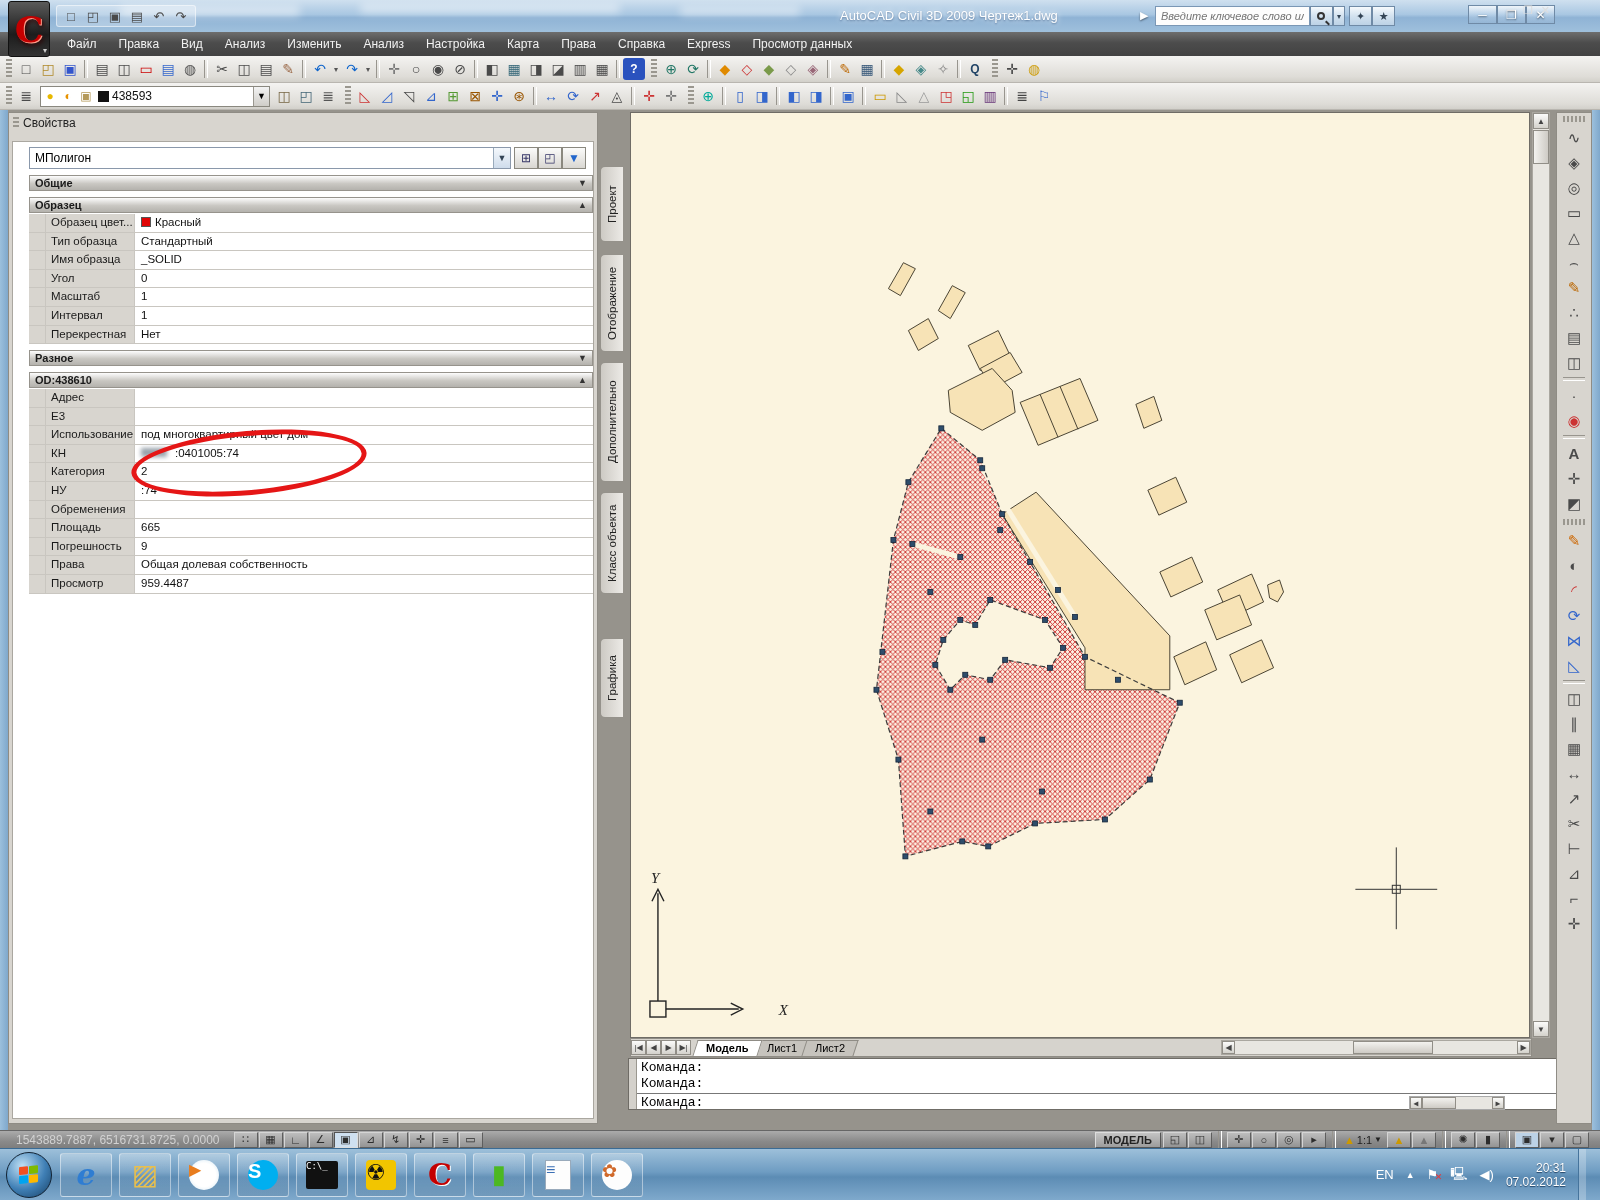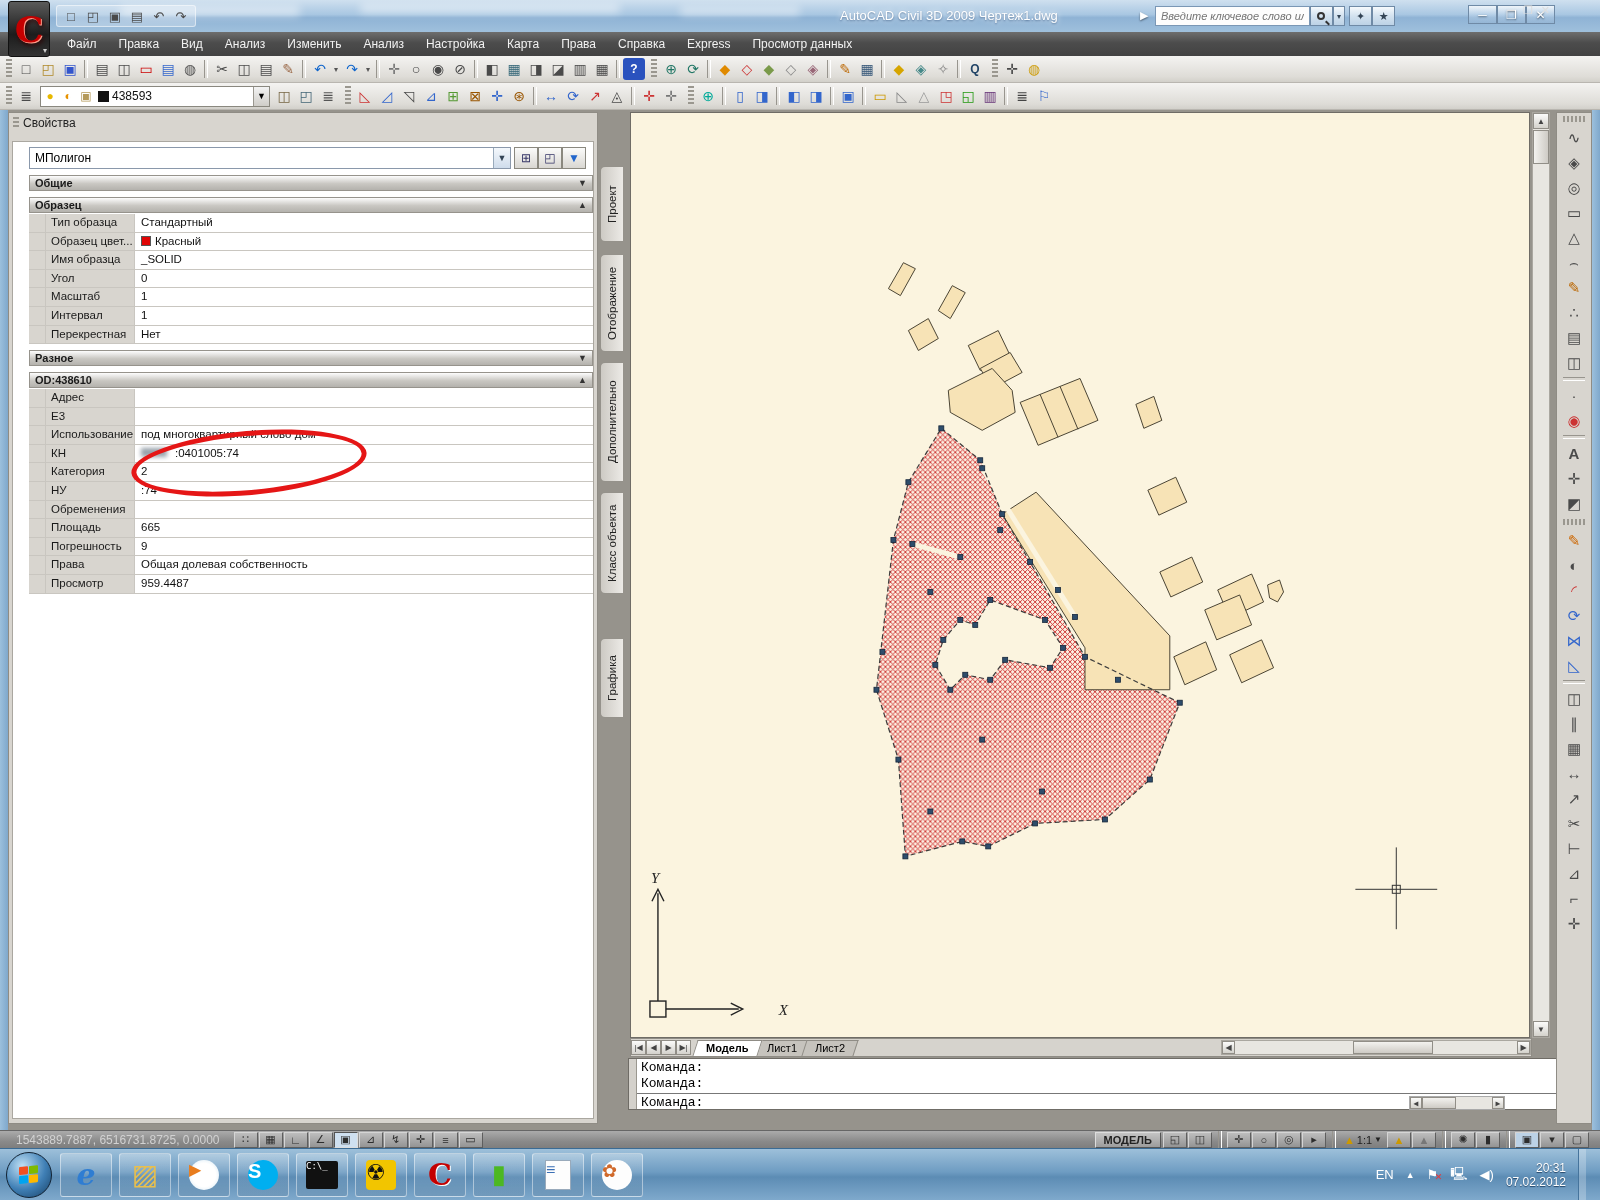--- a/index.html
+++ b/index.html
@@ -403,28 +403,28 @@
           <span class="sarrow">▼</span>
       </div>
       <div class="psection" style="top:84px">
         <span>Образец</span>
           <span class="sarrow">▲</span>
       </div>
       <div class="pgrid" style="top:101px">
 
           <div class="prow">
             <div class="pindent"></div>
+            <div class="plabel">Образец цвет...</div>
+            <div class="pvalue"><span class="chipbox" style="display:inline-block;background:#e00505"></span><span>Красный</span></div>
+          </div>
+
+          <div class="prow">
+            <div class="pindent"></div>
             <div class="plabel">Тип образца</div>
             <div class="pvalue"><span>Стандартный</span></div>
-          </div>
-
-          <div class="prow">
-            <div class="pindent"></div>
-            <div class="plabel">Образец цвет...</div>
-            <div class="pvalue"><span class="chipbox" style="display:inline-block;background:#e00505"></span><span>Красный</span></div>
           </div>
 
           <div class="prow">
             <div class="pindent"></div>
             <div class="plabel">Имя образца</div>
             <div class="pvalue"><span>_SOLID</span></div>
           </div>
 
           <div class="prow">
             <div class="pindent"></div>
@@ -469,21 +469,21 @@
 
           <div class="prow">
             <div class="pindent"></div>
             <div class="plabel">Е3</div>
             <div class="pvalue"><span></span></div>
           </div>
 
           <div class="prow">
             <div class="pindent"></div>
             <div class="plabel">Использование</div>
-            <div class="pvalue"><span>под многоквартирный слово дом</span></div>
+            <div class="pvalue"><span>под многоквартирный цвет дом</span></div>
           </div>
 
           <div class="prow">
             <div class="pindent"></div>
             <div class="plabel">КН</div>
             <div class="pvalue"><span class="blurbox" style="display:inline-block"></span><span>:0401005:74</span></div>
           </div>
 
           <div class="prow">
             <div class="pindent"></div>

